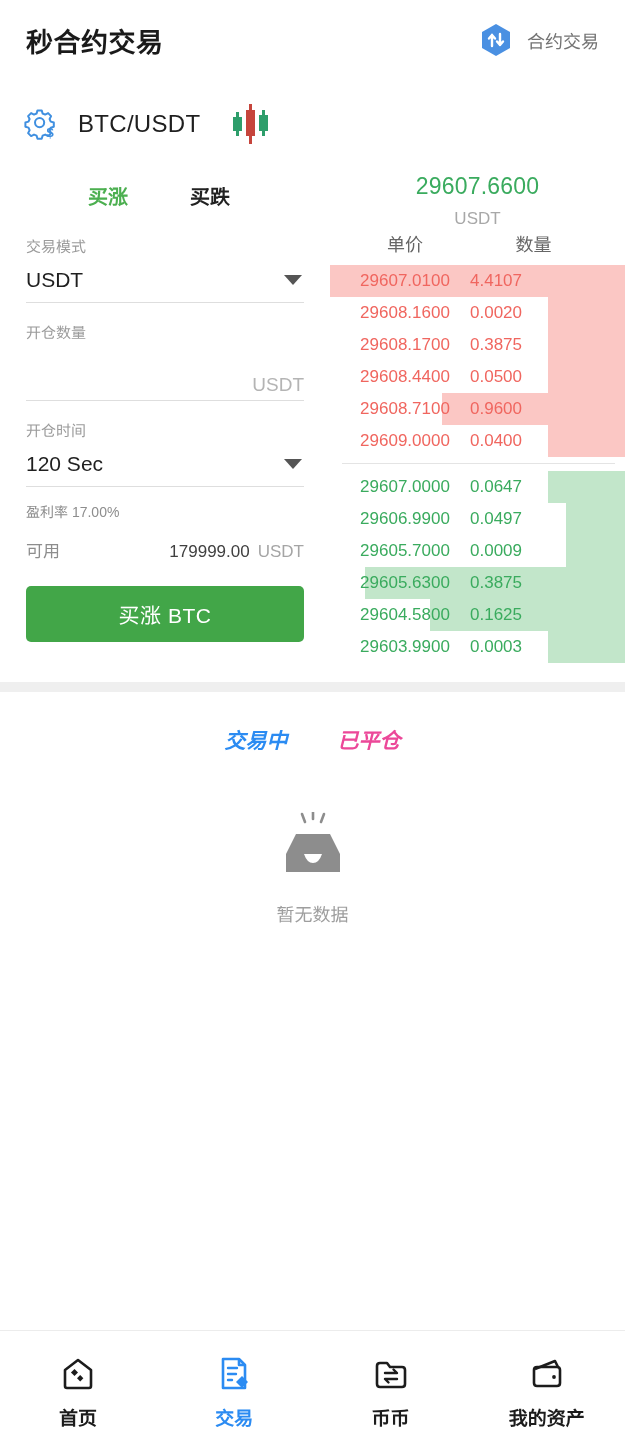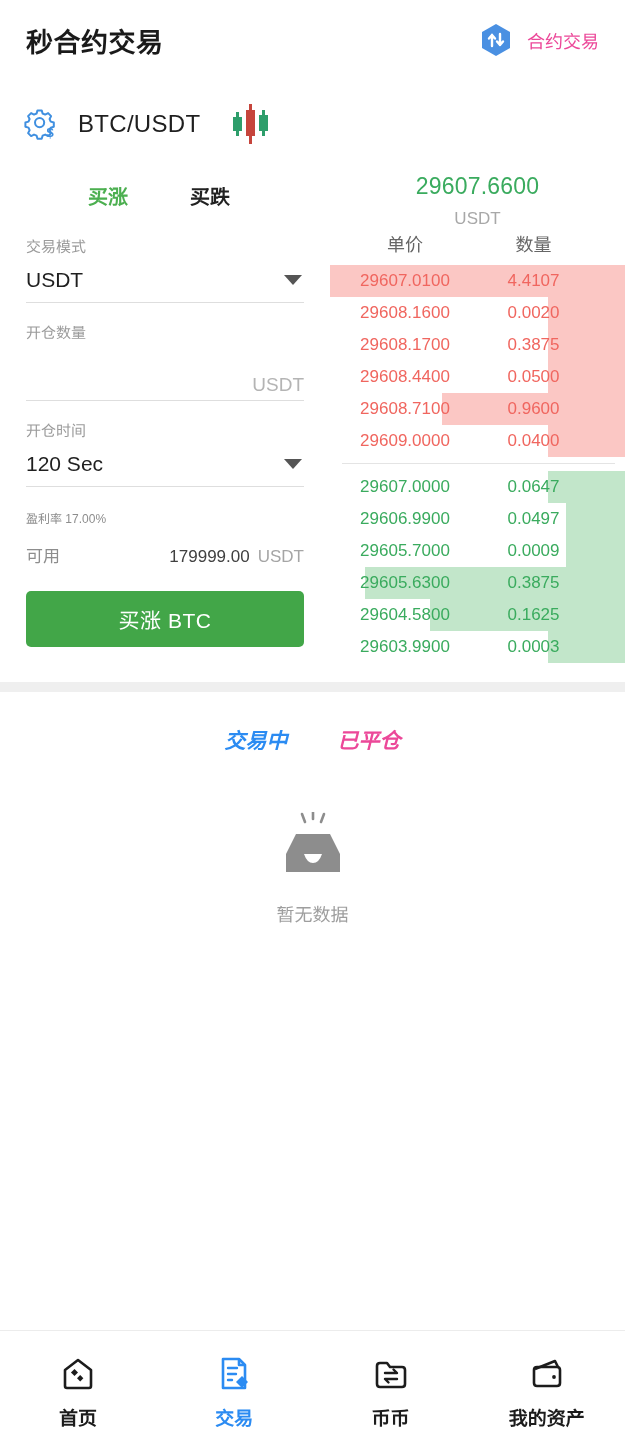--- a/index.html
+++ b/index.html
@@ -36,21 +36,21 @@
   }
   .header-right {
     margin-left: auto;
     display: flex;
     align-items: center;
     gap: 13px;
   }
   .hex-icon { width: 36px; height: 36px; display: block; }
   .header-right-label {
     font-size: 18px;
-    color: #ec4899;
+    color: #737373;
   }
 
   
   .pair-row {
     position: absolute;
     top: 98px; left: 0;
     width: 625px;
     height: 52px;
     display: flex;
     align-items: center;
@@ -144,22 +144,22 @@
     font-size: 20px;
     font-family: inherit;
     color: #1f1f1f;
   }
   .amount-unit {
     font-size: 19px;
     color: #b4b4b4;
   }
 
   .profit-line {
-    margin-top: 22px;
-    font-size: 12px;
+    margin-top: 14px;
+    font-size: 14px;
     color: #8d8d8d;
   }
   .profit-line .pct { color: #8d8d8d; }
 
   .avail-line {
     margin-top: 16px;
     display: flex;
     align-items: baseline;
     font-size: 17px;
     color: #8d8d8d;
@@ -225,21 +225,21 @@
     align-items: center;
     padding: 0 28px 0 10px;
     font-size: 17px;
   }
   .book-row .bar {
     position: absolute;
     top: 0; right: 0;
     height: 32px;
   }
   .book-row .c-price { position: relative; width: 130px; text-align: center; }
-  .book-row .c-amt   { position: relative; flex: 1; text-align: center; }
+  .book-row .c-amt   { position: relative; flex: 1; text-align: left; }
   .asks .book-row { color: #f0665f; }
   .asks .bar { background: #fbc7c4; }
   .bids .book-row { color: #3aab5e; }
   .bids .bar { background: #c2e6ca; }
 
   .book-divider {
     height: 1px;
     background: #e4e4e4;
     margin: 6px 10px 7px 12px;
   }

